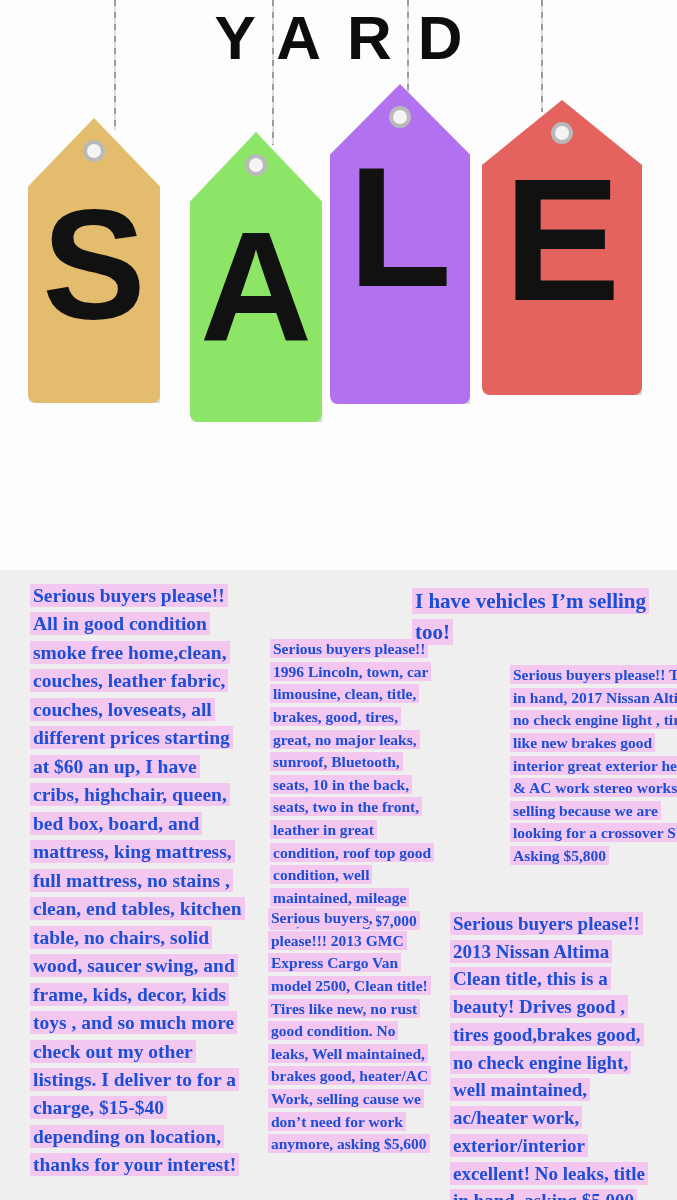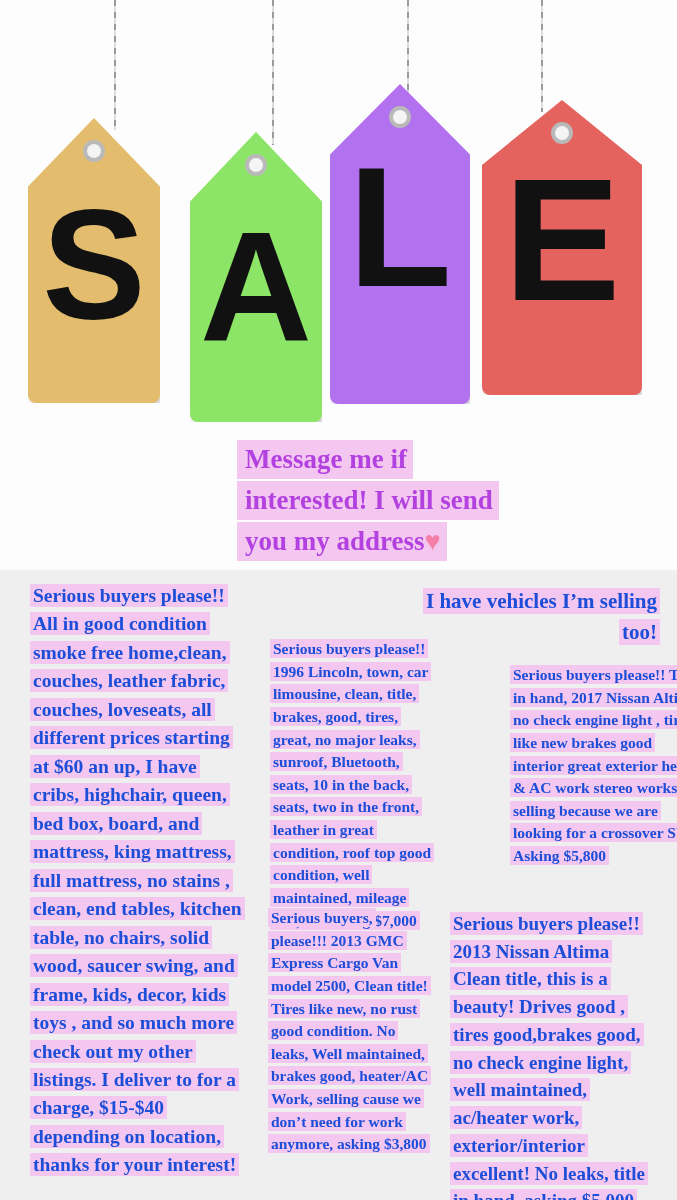--- a/index.html
+++ b/index.html
@@ -148,21 +148,20 @@
     top: 12px;
     width: 215px;
     font-size: 19.5px;
   }
   .vehicles {
     position: absolute;
     left: 412px;
     top: 16px;
     width: 248px;
     font-size: 21px;
-    text-align: right;
   }
   .col-mid-1 {
     position: absolute;
     left: 270px;
     top: 68px;
     width: 162px;
     font-size: 15.5px;
   }
   .col-mid-2 {
     position: absolute;
@@ -187,20 +186,21 @@
     font-size: 19px;
   }
   .heart { color: #f47fa8; }
 </style>
 </head>
 <body>
 
 <div class="page">
 
   <div class="banner">
+    <div class="banner-word">YARD</div>
 
     <div class="string" style="left:114px; top:0px; height:130px;"></div>
     <div class="string" style="left:272px; top:0px; height:145px;"></div>
     <div class="string" style="left:407px; top:0px; height:96px;"></div>
     <div class="string" style="left:541px; top:0px; height:112px;"></div>
 
     <div class="tags">
       <div class="tag" id="tag1">
         <div class="hole"></div>
         <div class="letter">S</div>
@@ -212,43 +212,38 @@
       <div class="tag" id="tag3">
         <div class="hole"></div>
         <div class="letter">L</div>
       </div>
       <div class="tag" id="tag4">
         <div class="hole"></div>
         <div class="letter">E</div>
       </div>
     </div>
 
-    <div class="msg-box">
-      <div class="msg-line">Message me if</div><br>
-      <div class="msg-line">interested! I will send</div><br>
-      <div class="msg-line"><span>you my address</span><span class="heart">♥</span></div>
-    </div>
   </div>
 
   <div class="lower">
 
     <div class="col-left">
       <span class="hl">Serious buyers please!! All in good condition smoke free home,clean, couches, leather fabric, couches, loveseats, all different prices starting at $60 an up, I have cribs, highchair, queen, bed box, board, and mattress, king mattress, full mattress, no stains , clean, end tables, kitchen table, no chairs, solid wood, saucer swing, and frame, kids, decor, kids toys , and so much more check out my other listings. I deliver to for a charge, $15-$40 depending on location, thanks for your interest!</span>
     </div>
 
     <div class="vehicles">
       <span class="hl">I have vehicles I’m selling too!</span>
     </div>
 
     <div class="col-mid-1">
       <span class="hl">Serious buyers please!! 1996 Lincoln, town, car limousine, clean, title, brakes, good, tires, great, no major leaks, sunroof, Bluetooth, seats, 10 in the back, seats, two in the front, leather in great condition, roof top good condition, well maintained, mileage 174,000 asking $7,000</span>
     </div>
 
     <div class="col-mid-2">
-      <span class="hl">Serious buyers, please!!! 2013 GMC Express Cargo Van model 2500, Clean  title! Tires like new, no rust good condition. No leaks, Well maintained,  brakes good, heater/AC Work, selling cause we don’t need for work anymore, asking $3,800</span>
+      <span class="hl">Serious buyers, please!!! 2013 GMC Express Cargo Van model 2500, Clean  title! Tires like new, no rust good condition. No leaks, Well maintained,  brakes good, heater/AC Work, selling cause we don’t need for work anymore, asking $5,600</span>
     </div>
 
     <div class="col-right-1">
       <span class="hl">Serious buyers please!! Title in hand, 2017 Nissan Altima, no check engine light , tires like new brakes good interior great exterior heater &amp; AC work stereo works, selling because we are looking for a crossover SUV Asking $5,800</span>
     </div>
 
     <div class="col-right-2">
       <span class="hl">Serious buyers please!! 2013 Nissan Altima Clean title, this is a beauty! Drives good , tires good,brakes good, no check engine light, well maintained,  ac/heater work, exterior/interior excellent! No leaks, title in hand, asking $5,000</span>
     </div>
 

